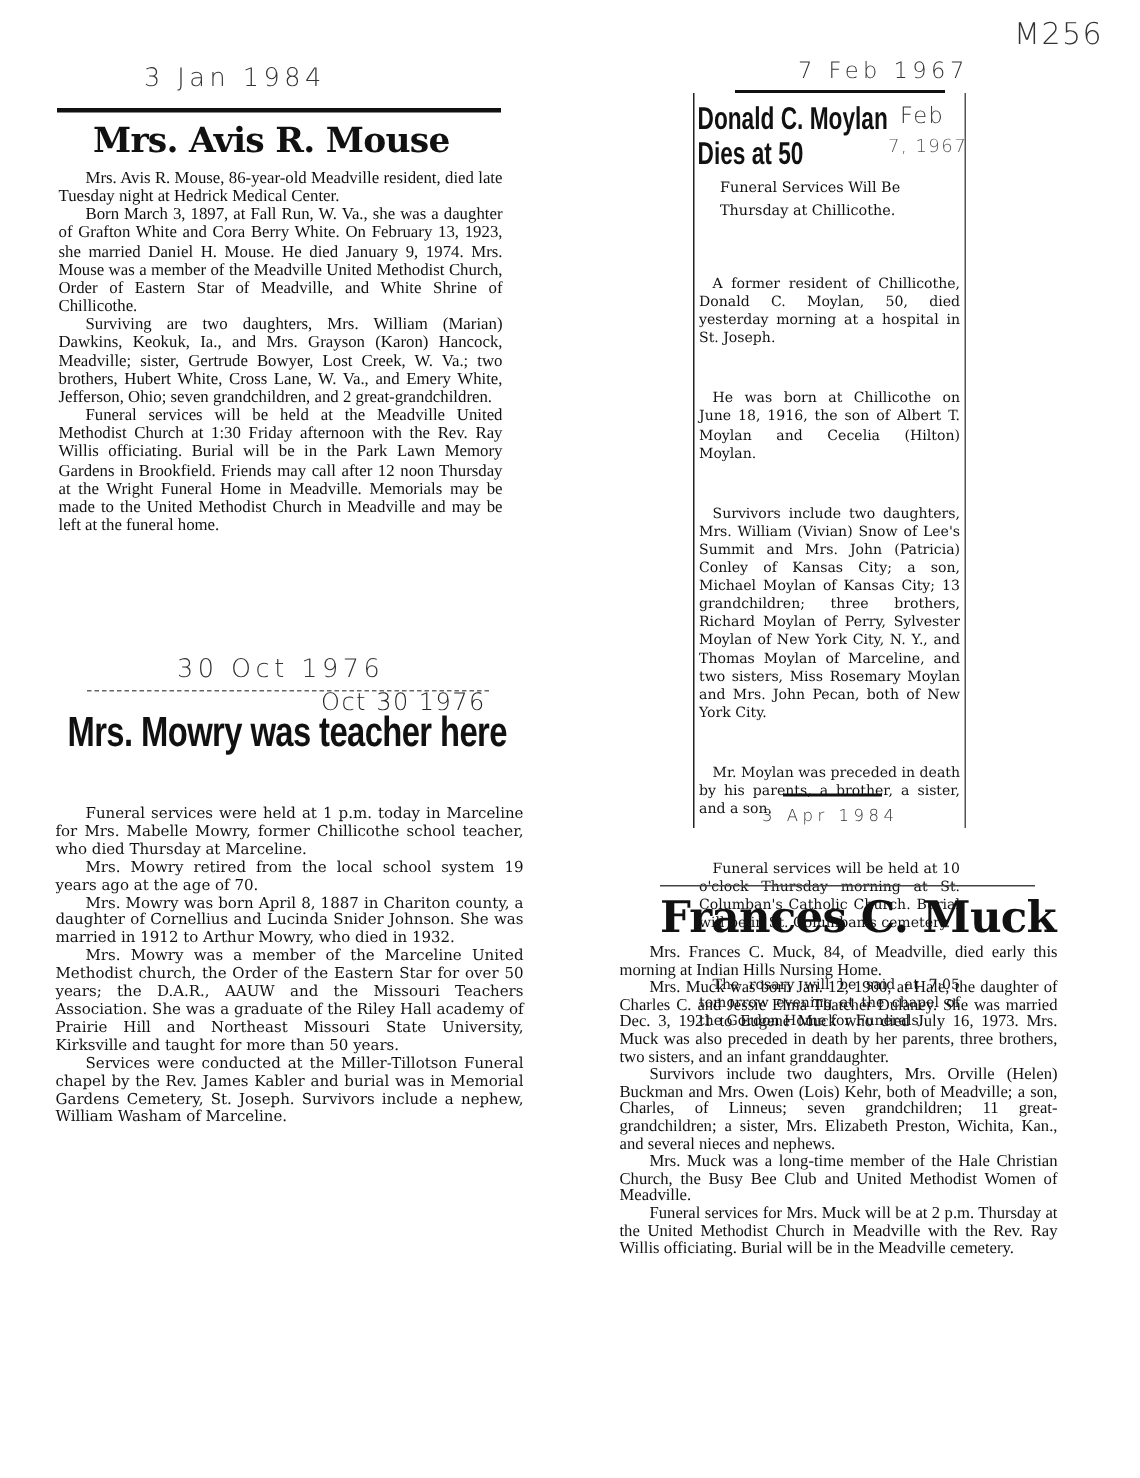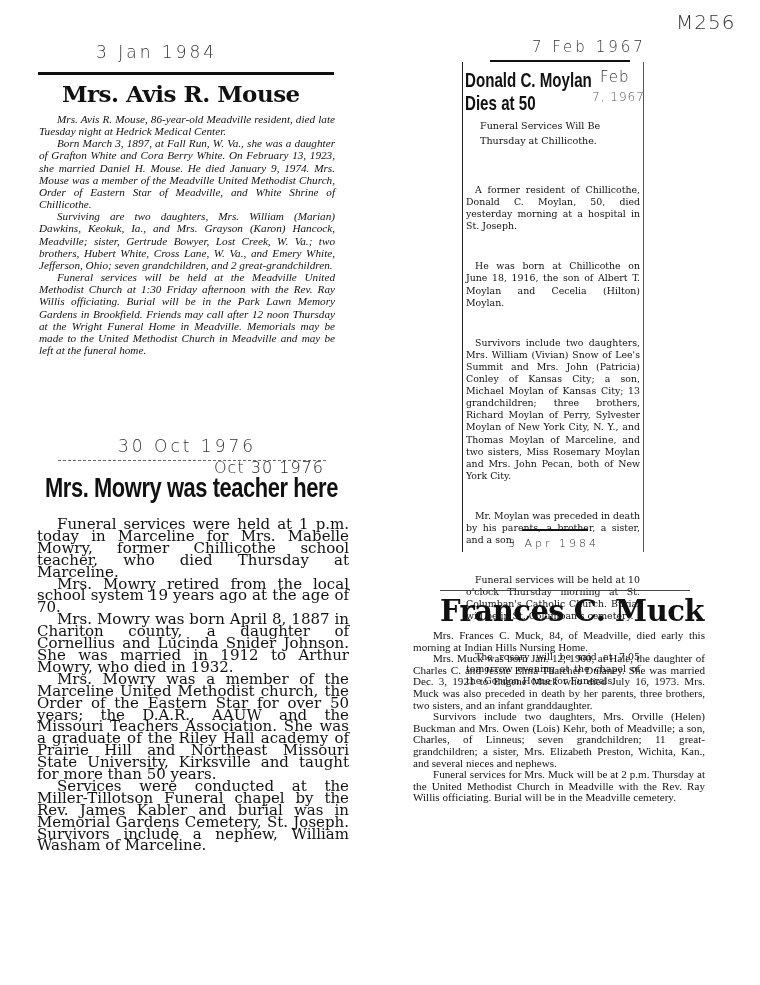--- a/index.html
+++ b/index.html
@@ -3,25 +3,25 @@
 <meta charset="utf-8">
 <style>
   html, body { margin:0; padding:0; background:#ffffff; }
   body { width:760px; height:985px; position:relative; overflow:hidden; color:#111; font-family:"DejaVu Serif", serif; }
   .hand { position:absolute; font-family:"DejaVu Sans", sans-serif; color:#333; font-weight:300; letter-spacing:3px; }
   .rule { position:absolute; background:#111; }
   .dash { position:absolute; border-top:1px dashed #666; height:0; }
   .body-text { font-size:10.4px; line-height:12.1px; text-align:justify; }
   .body-text p { margin:0; text-indent:18px; }
   #mouse-title { position:absolute; left:62px; top:80px; font-family:"DejaVu Serif", serif; font-weight:bold; font-size:23px; letter-spacing:-0.5px; white-space:nowrap; }
-  #mouse-body { position:absolute; left:39px; top:113px; width:296px; font-family:"Liberation Serif", serif; font-size:11.2px; line-height:12.15px;font-style:italic; }
+  #mouse-body { position:absolute; left:39px; top:113px; width:296px; font-family:"Liberation Serif", serif; font-size:11.2px; line-height:12.15px; }
 
   
   #mowry-title { position:absolute; left:45px; top:472px; font-family:"Liberation Sans", sans-serif; font-weight:bold; font-size:28px; transform:scaleX(0.78); transform-origin:left top; white-space:nowrap; letter-spacing:-0.5px; }
-  #mowry-body { position:absolute; left:37px; top:519px; width:312px; font-family:"DejaVu Serif", serif; font-size:15px; line-height:11.9px; }
+  #mowry-body { position:absolute; left:37px; top:537px; width:312px; font-family:"DejaVu Serif", serif; font-size:10px; line-height:11.9px; }
   #mowry-body p { text-indent:20px; }
 
   
   #moylan-box { position:absolute; left:462px; top:62px; width:180px; height:490px; border-left:1.5px solid #222; border-right:1.5px solid #555; }
   #moylan-title { position:absolute; left:465px; top:68px; font-family:"Liberation Sans", sans-serif; font-weight:bold; font-size:21px; line-height:23px; transform:scaleX(0.72); transform-origin:left top; white-space:nowrap; }
   #moylan-sub { position:absolute; left:480px; top:118px; font-family:"DejaVu Serif", serif; font-weight:normal; font-size:9.6px; line-height:15px; }
   #moylan-body { position:absolute; left:466px; top:156px; width:174px; font-family:"DejaVu Serif", serif; font-size:9.4px; line-height:12.1px; }
   #moylan-body p { text-indent:9px;margin-top:28px; }
 
   
@@ -79,14 +79,15 @@
 </div>
 <div class="rule" style="left:522px; top:529px; width:66px; height:1.5px;"></div>
 
 <div class="hand" style="left:508px; top:537px; font-size:11px;">3 Apr 1984</div>
 <div class="rule" style="left:440px; top:590px; width:250px; height:1px; background:#444;"></div>
 <div id="muck-title">Frances C. Muck</div>
 <div id="muck-body" class="body-text">
   <p>Mrs. Frances C. Muck, 84, of Meadville, died early this morning at Indian Hills Nursing Home.</p>
   <p>Mrs. Muck was born Jan. 12, 1900, at Hale, the daughter of Charles C. and Jessie Elma Thatcher Dulaney. She was married Dec. 3, 1921 to Eugene Muck who died July 16, 1973. Mrs. Muck was also preceded in death by her parents, three brothers, two sisters, and an infant granddaughter.</p>
   <p>Survivors include two daughters, Mrs. Orville (Helen) Buckman and Mrs. Owen (Lois) Kehr, both of Meadville; a son, Charles, of Linneus; seven grandchildren; 11 great-grandchildren; a sister, Mrs. Elizabeth Preston, Wichita, Kan., and several nieces and nephews.</p>
+  <p>Mrs. Muck was a long-time member of the Hale Christian Church, the Busy Bee Club and United Methodist Women of Meadville.</p>
   <p>Funeral services for Mrs. Muck will be at 2 p.m. Thursday at the United Methodist Church in Meadville with the Rev. Ray Willis officiating. Burial will be in the Meadville cemetery.</p>
 </div>
 
 </body></html>

